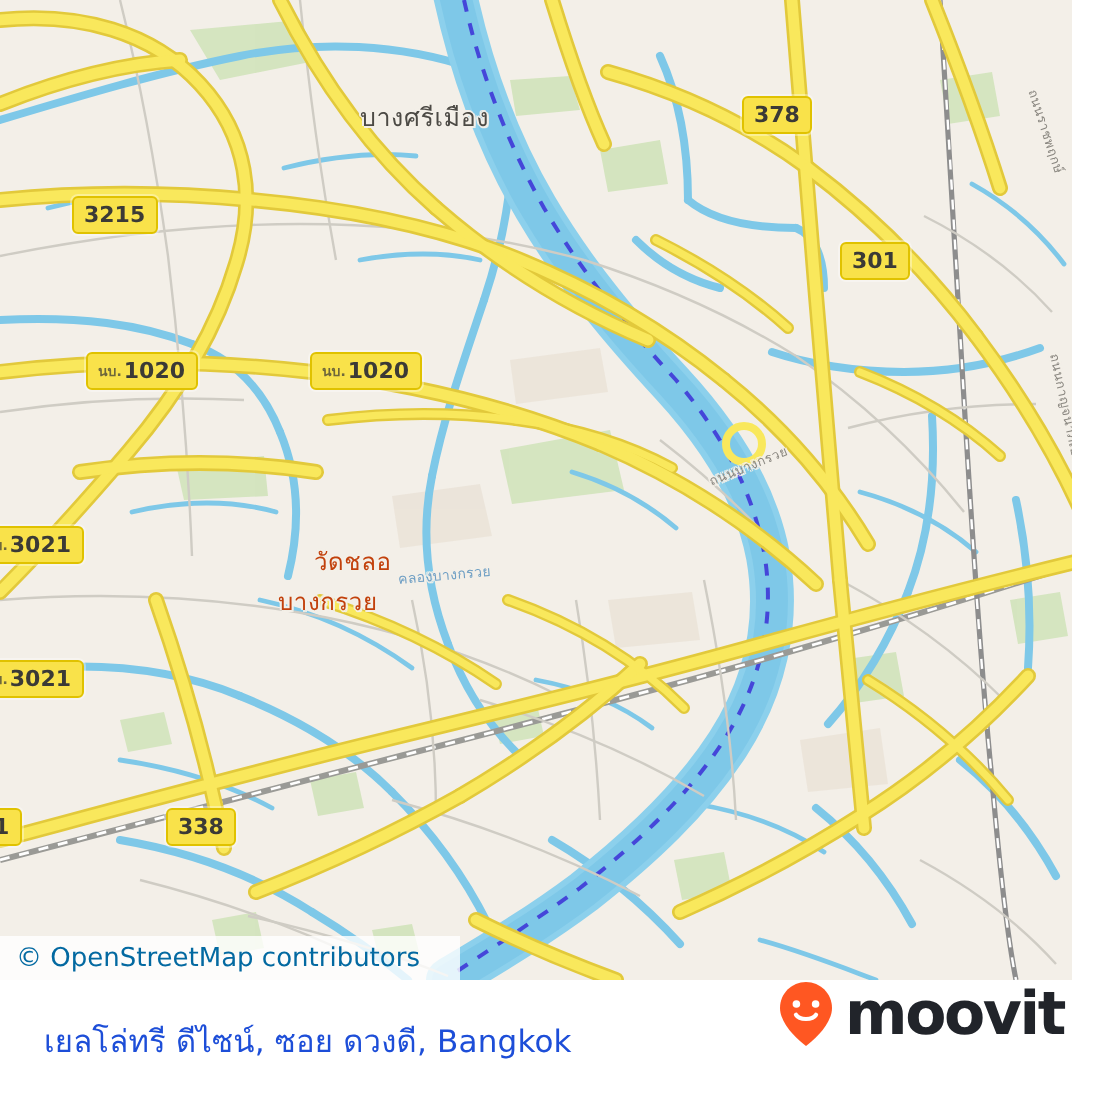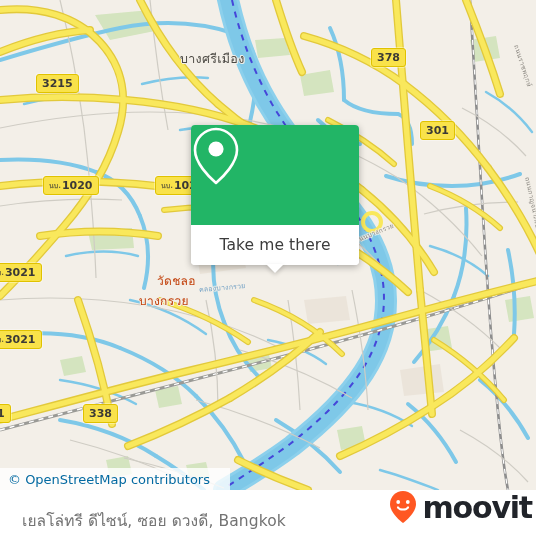--- a/index.html
+++ b/index.html
@@ -87,21 +87,21 @@
     font-family:"DejaVu Sans","Liberation Sans",sans-serif;
   }
 
   
   #footer{
     position:absolute;left:0;top:490px;width:550px;height:60px;
     background:#fff;
   }
   #footer-title{
     position:absolute;left:22px;top:0;height:60px;display:flex;align-items:center;
-    font-size:15.5px;color:#737373;
+    font-size:15.5px;color:#1d4ed8;
     font-family:"DejaVu Sans","Liberation Sans",sans-serif;
     letter-spacing:.1px;
   }
   #brand{
     position:absolute;right:18px;top:0;height:60px;display:flex;align-items:flex-start;gap:5px;
   }
   #brand-wordmark{
     font-family:"DejaVu Sans","Liberation Sans",sans-serif;
     font-size:30px;font-weight:bold;color:#21242a;letter-spacing:-1.2px;
   }
@@ -313,21 +313,21 @@
       <div class="mlabel place" style="left:180px;top:49px;">บางศรีเมือง</div>
       <div class="mlabel place2" style="left:157px;top:271px;">วัดชลอ</div>
       <div class="mlabel place2" style="left:139px;top:291px;">บางกรวย</div>
       <div class="mlabel canal" style="left:199px;top:284px;transform:rotate(-5deg);transform-origin:left center;">คลองบางกรวย</div>
       <div class="mlabel street" style="left:355px;top:236px;transform:rotate(-22deg);transform-origin:left center;">ถนนบางกรวย</div>
       <div class="mlabel street" style="left:516px;top:40px;transform:rotate(72deg);transform-origin:left center;">ถนนราชพฤกษ์</div>
       <div class="mlabel street" style="left:527px;top:172px;transform:rotate(78deg);transform-origin:left center;">ถนนกาญจนาภิเษก</div>
     </div>
 
     <div>
-      <div class="shield" style="left:36px;top:74px;">
+      <div class="shield" style="left:36px;top:98px;">
         <span class="num">3215</span>
       </div>
       <div class="shield" style="left:371px;top:48px;">
         <span class="num">378</span>
       </div>
       <div class="shield" style="left:420px;top:121px;">
         <span class="num">301</span>
       </div>
       <div class="shield" style="left:43px;top:176px;">
         <span class="pfx">นบ.</span><span class="num">1020</span>
@@ -342,32 +342,20 @@
         <span class="pfx">นบ.</span><span class="num">3021</span>
       </div>
       <div class="shield" style="left:83px;top:404px;">
         <span class="num">338</span>
       </div>
       <div class="shield" style="left:-9px;top:404px;">
         <span class="num">1</span>
       </div>
     </div>
 
-    <div id="card">
-      <div id="card-top" style="background: rgb(34, 181, 102);">
-        <svg width="50" height="62" viewBox="0 0 50 62">
-          <path d="M25 4 C13.4 4 4 13.4 4 25 C4 38 18 52 25 58 C32 52 46 38 46 25 C46 13.4 36.6 4 25 4 Z" fill="none" stroke="#ffffff" stroke-width="2.6" stroke-linejoin="round"></path>
-          <circle cx="25" cy="24" r="7.6" fill="#ffffff"></circle>
-        </svg>
-      </div>
-      <div id="card-bottom">
-        <span id="cta-label">Take me there</span>
-        <div id="card-tail"></div>
-      </div>
-    </div>
 
     <div id="attrib">
       <span>© OpenStreetMap contributors</span>
     </div>
   </div>
 
   <div id="footer">
     <div id="footer-title">เยลโล่ทรี ดีไซน์, ซอย ดวงดี, Bangkok</div>
     <div id="brand">
       <svg width="30" height="34" viewBox="0 0 30 34">

